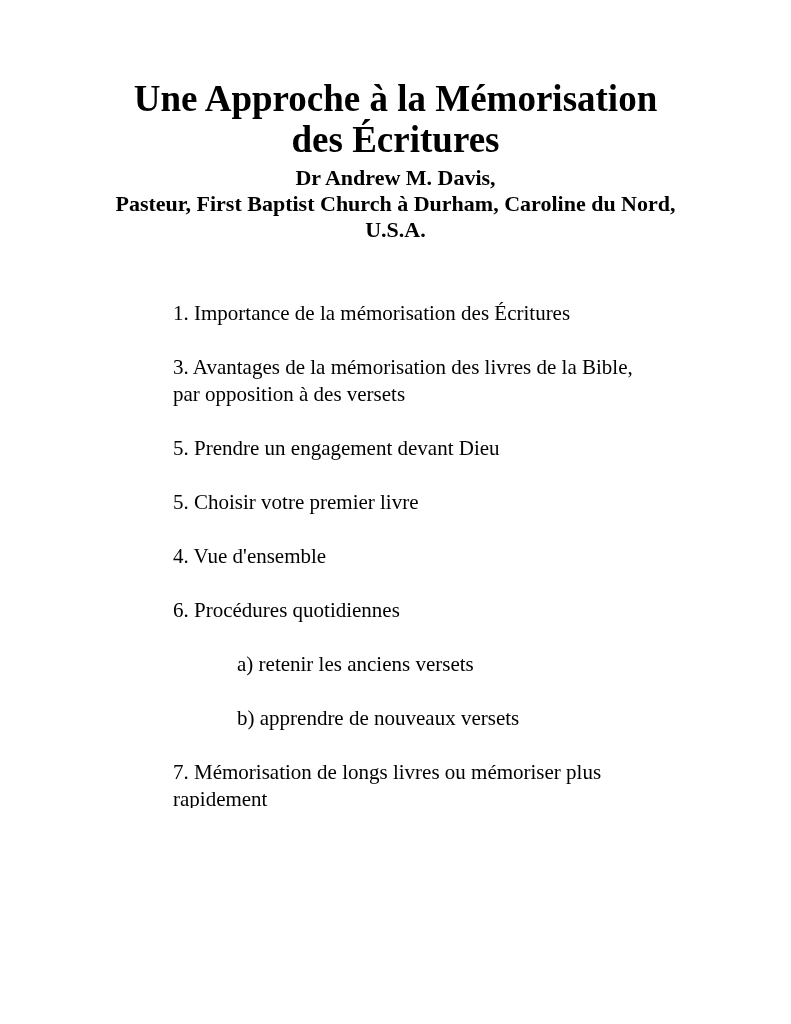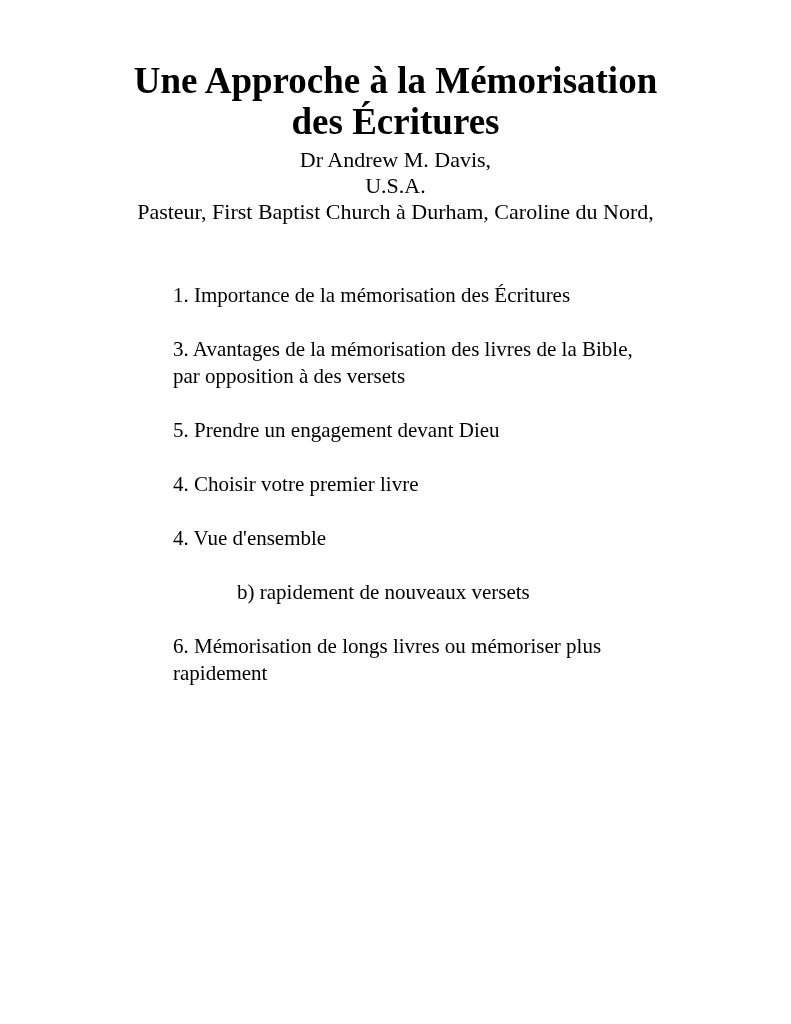--- a/index.html
+++ b/index.html
@@ -6,41 +6,41 @@
     margin: 0;
     padding: 0;
     background: #ffffff;
   }
   .page {
     position: relative;
     width: 791px;
     height: 808px;
     background: #ffffff;
     box-sizing: border-box;
-    padding-top: 60px;
+    padding-top: 78px;
     font-family: "Liberation Serif", "DejaVu Serif", serif;
     color: #000000;
     overflow: hidden;
   }
   .doc-title {
     margin: 0;
     font-size: 37px;
     font-weight: bold;
     line-height: 41px;
     text-align: center;
     white-space: pre-line;
   }
   .subtitle-block {
     margin-top: 5px;
     text-align: center;
   }
   .subtitle-line {
     margin: 0;
     font-size: 22px;
-    font-weight: normal;
+    font-weight: bold;
     line-height: 26px;
   }
   .toc {
     margin-top: 57px;
     margin-left: 173px;
     margin-right: 60px;
     font-size: 21px;
     line-height: 27px;
   }
   .toc p {
@@ -63,31 +63,33 @@
 </head>
 <body>
 
 <div class="page">
 
   <h1 class="doc-title">Une Approche à la Mémorisation
 des Écritures</h1>
 
   <div class="subtitle-block">
     <p class="subtitle-line">Dr Andrew M. Davis,</p>
+    <p class="subtitle-line">Pasteur, First Baptist Church à Durham, Caroline du Nord,</p>
     <p class="subtitle-line">U.S.A.</p>
-    <p class="subtitle-line">Pasteur, First Baptist Church à Durham, Caroline du Nord,</p>
   </div>
 
   <section class="toc">
     <p>1. Importance de la mémorisation des Écritures</p>
     <p>3. Avantages de la mémorisation des livres de la Bible,
 par opposition à des versets</p>
     <p>5. Prendre un engagement devant Dieu</p>
-    <p>4. Choisir votre premier livre</p>
+    <p>5. Choisir votre premier livre</p>
     <p>4. Vue d'ensemble</p>
-    <p class="sub">b) rapidement de nouveaux versets</p>
-    <p>6. Mémorisation de longs livres ou mémoriser plus
+    <p>6. Procédures quotidiennes</p>
+    <p class="sub">a) retenir les anciens versets</p>
+    <p class="sub">b) apprendre de nouveaux versets</p>
+    <p>7. Mémorisation de longs livres ou mémoriser plus
 rapidement</p>
   </section>
 
   <div class="page-footer">1</div>
 
 </div>
 
 </body></html>

